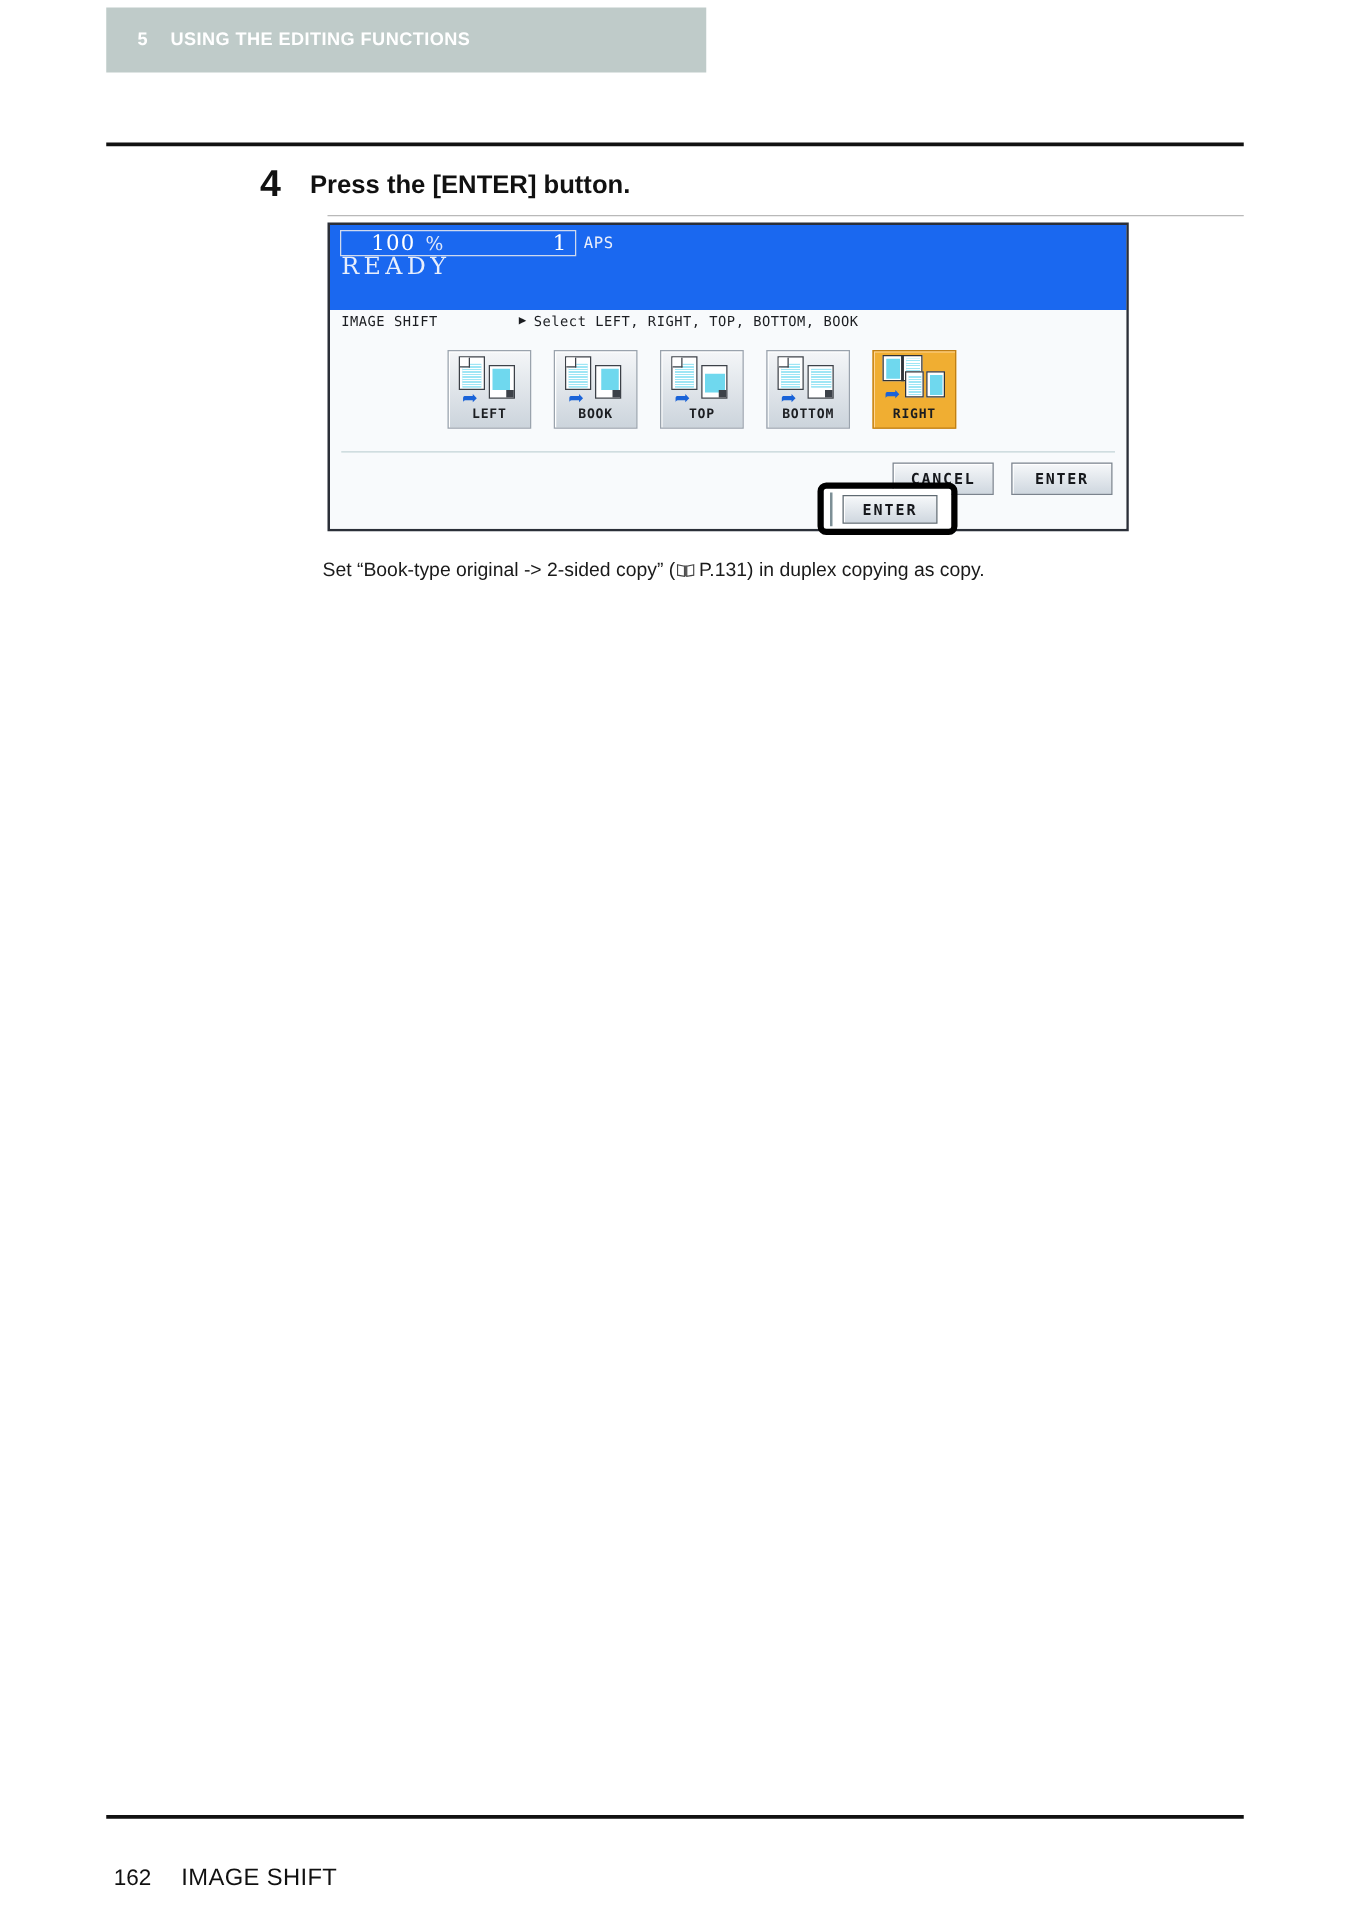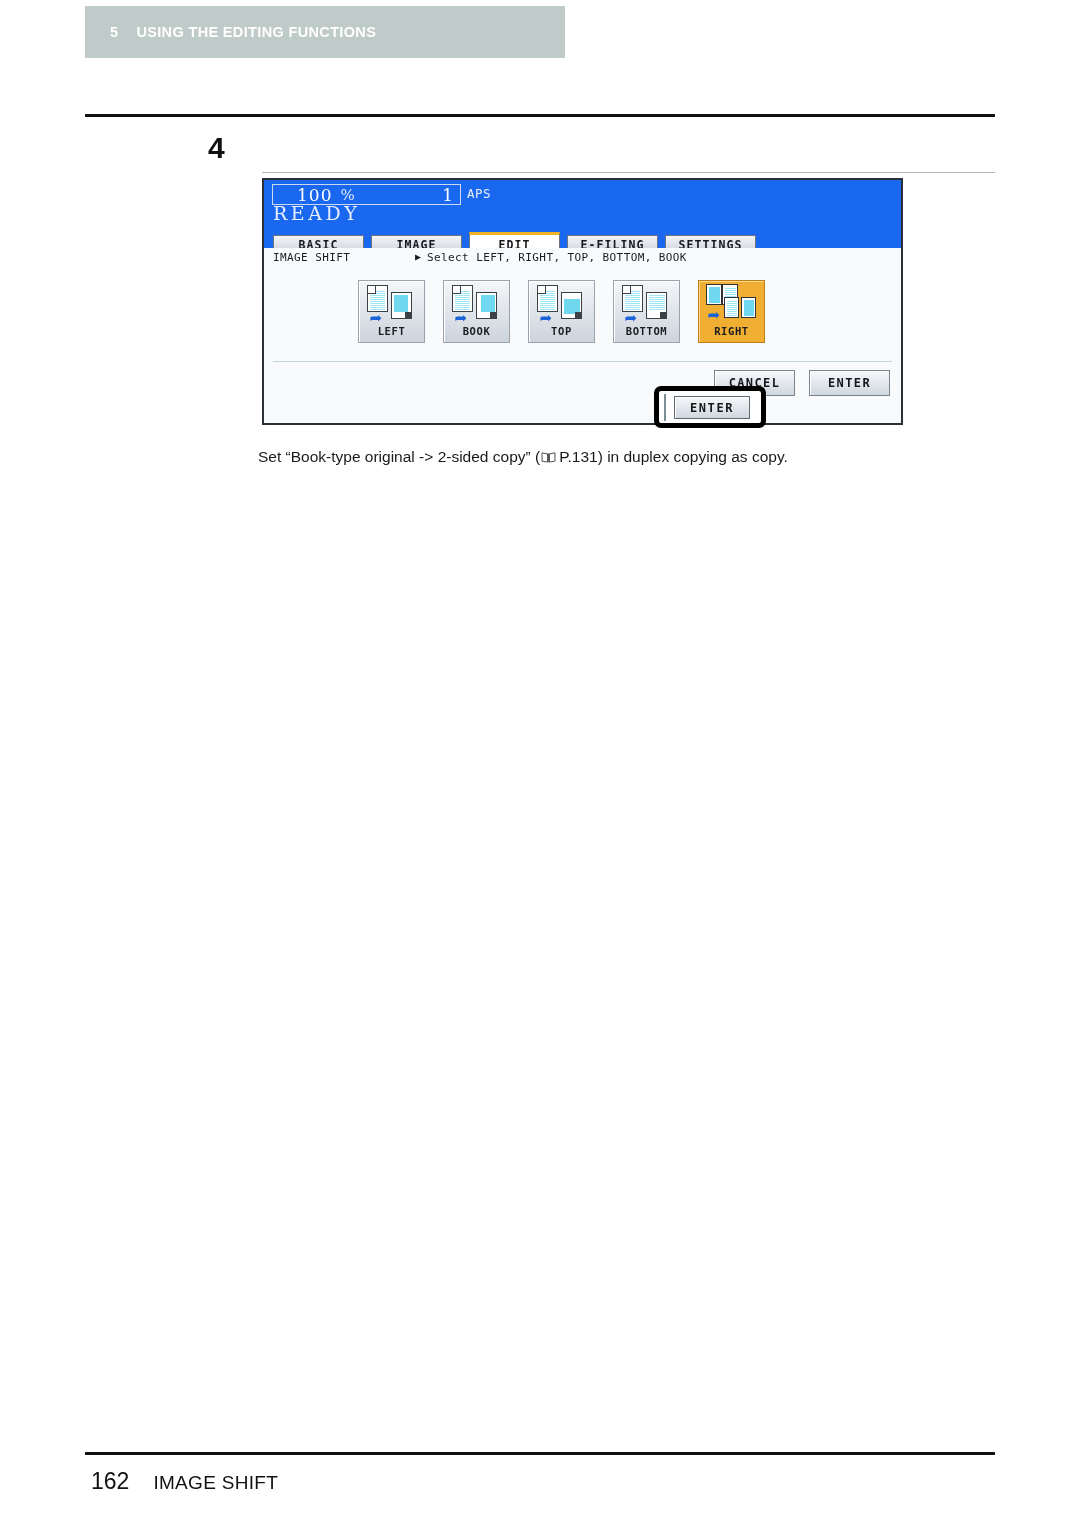--- a/index.html
+++ b/index.html
@@ -205,67 +205,51 @@
   }
 
   
   .rule-bottom{
     position:absolute;left:85px;top:1452px;width:910px;height:0;
     border-top:3px solid #111111;
   }
   .footer{
     position:absolute;left:91px;top:1468px;display:flex;align-items:baseline;
   }
-  .folio{font-size:23px;color:#111;}
+  .folio{font-size:18px;color:#111;margin-top:24px;}
   .footer-title{font-size:19px;color:#111;margin-left:24px;letter-spacing:.3px;}
 </style>
 </head>
 <body>
 
 <div class="chapter-band">
   <div class="inner">
     <span class="chapter-num">5</span>
     <span class="chapter-title">USING THE EDITING FUNCTIONS</span>
   </div>
 </div>
 <div class="rule-top"></div>
 
 <div class="step">
   <div class="step-num">4</div>
+  <div class="step-text">Press the [ENTER] button.</div>
 </div>
 <div class="rule-under-step"></div>
 
 <div class="lcd">
 
   <div class="lcd-top">
     <div class="status-box">
       <span class="zoom-val">100</span>
       <span class="zoom-pct">%</span>
       <span class="copies">1</span>
     </div>
     <div class="aps">APS</div>
     <div class="ready">READY</div>
 
-    <div class="tabrow">
-      <div class="tab">
-        <span>BASIC</span>
-      </div>
-      <div class="tab">
-        <span>IMAGE</span>
-      </div>
-      <div class="tab active">
-        <span>EDIT</span>
-      </div>
-      <div class="tab">
-        <span>E-FILING</span>
-      </div>
-      <div class="tab">
-        <span>SETTINGS</span>
-      </div>
-    </div>
   </div>
 
   <div class="lcd-body">
 
     <div class="subhead">
       <span class="subhead-left">IMAGE SHIFT</span>
       <span class="subhead-arrow">▶</span>
       <span class="subhead-right">Select LEFT, RIGHT, TOP, BOTTOM, BOOK</span>
     </div>
 

